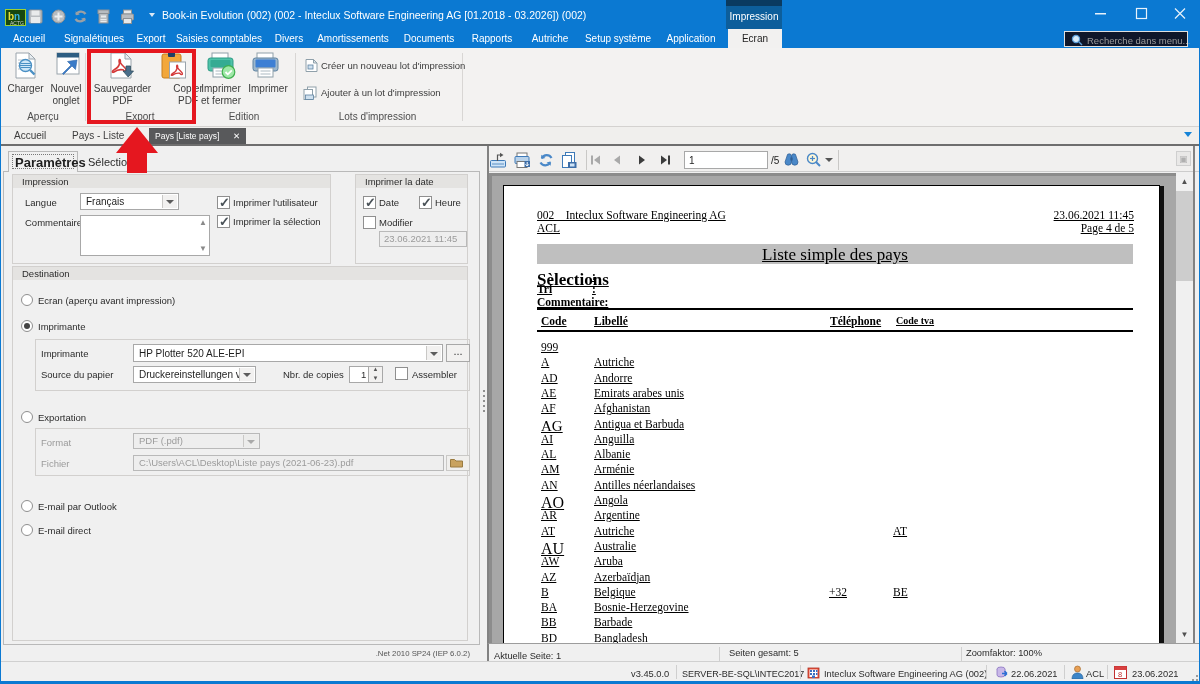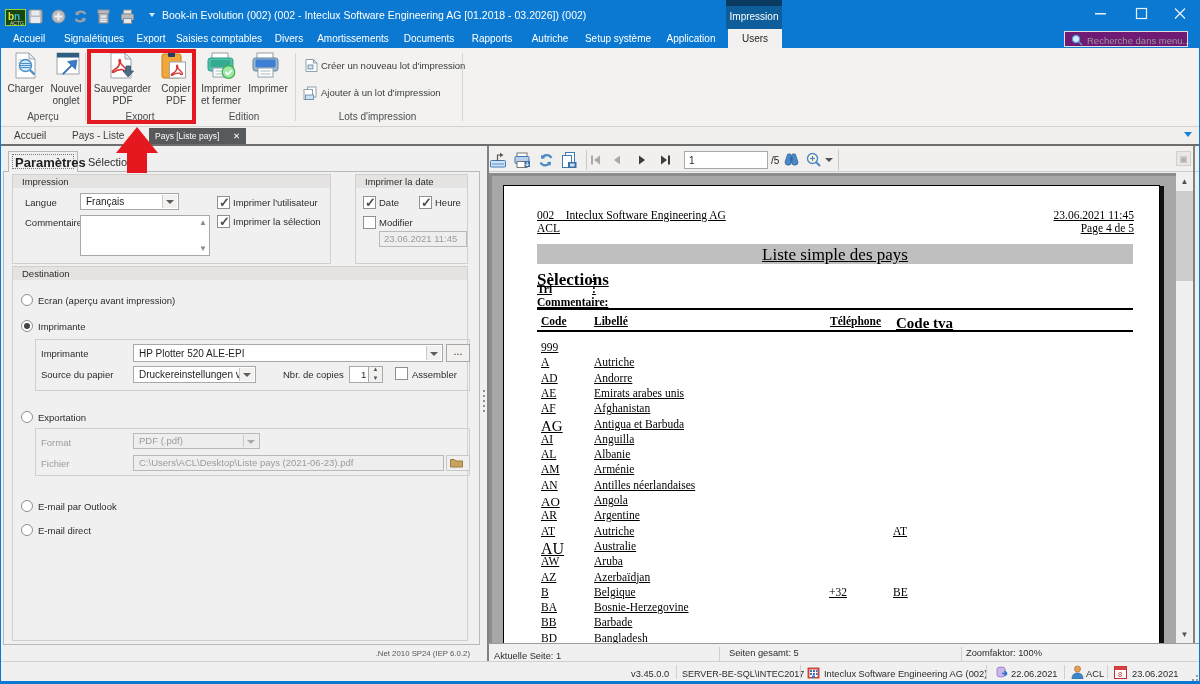--- a/index.html
+++ b/index.html
@@ -51,21 +51,21 @@
 #page { position:absolute; left:503px; top:185px; width:657px; height:470px; background:#fff; border:1px solid #000; }
 #pageshadow { position:absolute; left:1160px; top:186px; width:4px; height:457px; background:#111; }
 .doc { font-family:"Liberation Serif", serif; color:#000; position:absolute; white-space:nowrap;text-decoration:underline; }
 </style>
 </head>
 <body>
 
 <div class="abs" id="titlebar"></div>
 <div class="abs" id="menurow"></div>
 <div class="abs" id="ctxhdr">Impression</div>
-<div class="abs" id="paystab">Users</div>
+<div class="abs" id="paystab">Ecran</div>
 
 <svg class="abs" style="left:5px;top:9px" width="21" height="17">
  <rect x="0" y="0" width="21" height="17" fill="#17470f"></rect>
  <rect x="0.5" y="0.5" width="20" height="16" fill="none" stroke="#9ad135"></rect>
  <text x="3" y="11" font-size="10" font-weight="bold" fill="#e8e03a" font-family="Liberation Sans">b</text>
  <text x="9" y="11" font-size="10" font-weight="bold" fill="#3ab4e0" font-family="Liberation Sans">n</text>
  <text x="5" y="16" font-size="5" fill="#d0d0d0" font-family="Liberation Sans">ACTG</text>
 </svg>
 
 <svg class="abs" style="left:28px;top:9px" width="135" height="16">
@@ -117,21 +117,21 @@
 <div class="mtab" style="left:151px">Export</div>
 <div class="mtab" style="left:219px">Saisies comptables</div>
 <div class="mtab" style="left:289px">Divers</div>
 <div class="mtab" style="left:353px">Amortissements</div>
 <div class="mtab" style="left:429px">Documents</div>
 <div class="mtab" style="left:492px">Rapports</div>
 <div class="mtab" style="left:550px">Autriche</div>
 <div class="mtab" style="left:618px">Setup système</div>
 <div class="mtab" style="left:691px">Application</div>
 
-<div class="abs" style="left:1064px;top:31px;width:124px;height:16px;background:#701a75;border:1px solid #e0e0e0;">
+<div class="abs" style="left:1064px;top:31px;width:124px;height:16px;background:#0f172a;border:1px solid #e0e0e0;">
  <svg width="12" height="12" style="position:absolute;left:6px;top:2px">
   <circle cx="5" cy="5" r="3.6" fill="#d6eaf8" stroke="#5b9bd5" stroke-width="1.2"></circle>
   <line x1="7.8" y1="7.8" x2="11" y2="11" stroke="#5b9bd5" stroke-width="1.4"></line>
  </svg>
  <span style="position:absolute;left:22px;top:3px;color:#9a9a9a;font-size:9.5px;white-space:nowrap;">Recherche dans menu...</span>
 </div>
 
 <div class="abs" id="ribbon"></div>
 <div class="rsep" style="left:85px;top:53px"></div>
 <div class="rsep" style="left:295px;top:53px"></div>
@@ -175,21 +175,21 @@
 <div class="rbtnlbl" style="left:92px;top:83px;width:61px">Sauvegarder<br>PDF</div>
 
 <svg class="abs" style="left:160px;top:51px" width="28" height="29">
  <rect x="2" y="3" width="19" height="24" rx="2" fill="#f2a73a" stroke="#c67f1e"></rect>
  <rect x="8" y="1" width="7" height="5" rx="1" fill="#1f3f66"></rect>
  <rect x="9.5" y="11" width="16" height="16" fill="#fff" stroke="#9aa4ac"></rect>
  <g transform="translate(17,18.5)">
   <path d="M0 -1.2 C-1.2 -5.2 1.2 -5.2 0.6 -2 C2 0.8 4.4 1.6 5.2 3.6 C6 5.6 4 5.6 2.8 3.8 C0.4 3.4 -2.8 4.4 -4.4 5.6 C-6 6.6 -6.4 4.8 -4 3.6 C-2.4 2.8 -0.4 1.2 0 -1.2 Z" fill="none" stroke="#d43a3a" stroke-width="1.4"></path>
  </g>
 </svg>
-<div class="rbtnlbl" style="left:151px;top:83px;width:50px">Copier<br>PDF</div>
+<div class="rbtnlbl" style="left:163px;top:83px;width:50px">Copier<br>PDF</div>
 
 <svg class="abs" style="left:207px;top:52px" width="29" height="28">
  <rect x="5" y="1" width="16" height="7" fill="#fff" stroke="#8fa0aa"></rect>
  <rect x="1" y="6" width="25" height="13" rx="2.5" fill="#4fc2a8" stroke="#2e9b85"></rect>
  <rect x="3.5" y="8" width="20" height="7" rx="1" fill="#35ab93"></rect>
  <rect x="6" y="16" width="15" height="9" fill="#fff" stroke="#8fa0aa"></rect>
  <line x1="8.5" y1="19" x2="18.5" y2="19" stroke="#b9c4cc" stroke-width="1.2"></line>
  <line x1="8.5" y1="22" x2="18.5" y2="22" stroke="#b9c4cc" stroke-width="1.2"></line>
  <circle cx="21.5" cy="20" r="6.3" fill="#9fe8a8" stroke="#3faf4e" stroke-width="1.2"></circle>
  <path d="M18.5 20 L20.8 22.3 L24.8 18.3" fill="none" stroke="#fff" stroke-width="1.8"></path>
@@ -423,21 +423,21 @@
 <div class="doc" style="left:537px;top:244px;width:596px;height:20px;background:#bfbfbf;text-align:center;font-size:17px;line-height:21px">Liste simple des pays</div>
 <div class="doc" style="left:537px;top:270px;font-size:17px;font-weight:bold">Sèlections</div>
 <div class="doc" style="left:592px;top:270px;font-size:11.5px;font-weight:bold">:</div>
 <div class="doc" style="left:537px;top:283px;font-size:11.5px;font-weight:bold">Tri</div>
 <div class="doc" style="left:592px;top:283px;font-size:11.5px;font-weight:bold">:</div>
 <div class="doc" style="left:537px;top:296px;font-size:11.5px;font-weight:bold">Commentaire:</div>
 <div class="doc" style="left:537px;top:308px;width:596px;height:2px;background:#000"></div>
 <div class="doc" style="left:541px;top:315px;font-size:11.5px;font-weight:bold">Code</div>
 <div class="doc" style="left:594px;top:315px;font-size:11.5px;font-weight:bold">Libellé</div>
 <div class="doc" style="left:830px;top:315px;font-size:11.5px;font-weight:bold">Téléphone</div>
-<div class="doc" style="left:896px;top:315px;font-size:15px;font-weight:bold">Code tva</div>
+<div class="doc" style="left:896px;top:315px;font-size:10px;font-weight:bold">Code tva</div>
 <div class="doc" style="left:537px;top:330px;width:596px;height:2px;background:#000"></div>
 <div class="doc" id="rows" style="left:0;top:0;width:1200px;height:684px">
     <div class="doc" style="left:541px;top:341.0px;font-size:11.5px">999</div>
     <div class="doc" style="left:541px;top:356.3px;font-size:11.5px">A</div>
     <div class="doc" style="left:594px;top:356.3px;font-size:11.5px">Autriche</div>
     <div class="doc" style="left:541px;top:371.6px;font-size:11.5px">AD</div>
     <div class="doc" style="left:594px;top:371.6px;font-size:11.5px">Andorre</div>
     <div class="doc" style="left:541px;top:386.9px;font-size:11.5px">AE</div>
     <div class="doc" style="left:594px;top:386.9px;font-size:11.5px">Emirats arabes unis</div>
     <div class="doc" style="left:541px;top:402.2px;font-size:11.5px">AF</div>
@@ -445,21 +445,21 @@
     <div class="doc" style="left:541px;top:417.5px;font-size:15px">AG</div>
     <div class="doc" style="left:594px;top:417.5px;font-size:11.5px">Antigua et Barbuda</div>
     <div class="doc" style="left:541px;top:432.8px;font-size:11.5px">AI</div>
     <div class="doc" style="left:594px;top:432.8px;font-size:11.5px">Anguilla</div>
     <div class="doc" style="left:541px;top:448.1px;font-size:11.5px">AL</div>
     <div class="doc" style="left:594px;top:448.1px;font-size:11.5px">Albanie</div>
     <div class="doc" style="left:541px;top:463.4px;font-size:11.5px">AM</div>
     <div class="doc" style="left:594px;top:463.4px;font-size:11.5px">Arménie</div>
     <div class="doc" style="left:541px;top:478.70000000000005px;font-size:11.5px">AN</div>
     <div class="doc" style="left:594px;top:478.70000000000005px;font-size:11.5px">Antilles néerlandaises</div>
-    <div class="doc" style="left:541px;top:494.0px;font-size:13px">AO</div>
+    <div class="doc" style="left:541px;top:494.0px;font-size:16px">AO</div>
     <div class="doc" style="left:594px;top:494.0px;font-size:11.5px">Angola</div>
     <div class="doc" style="left:541px;top:509.3px;font-size:11.5px">AR</div>
     <div class="doc" style="left:594px;top:509.3px;font-size:11.5px">Argentine</div>
     <div class="doc" style="left:541px;top:524.6px;font-size:11.5px">AT</div>
     <div class="doc" style="left:594px;top:524.6px;font-size:11.5px">Autriche</div>
     <div class="doc" style="left:893px;top:524.6px;font-size:11.5px">AT</div>
     <div class="doc" style="left:541px;top:539.9px;font-size:16px">AU</div>
     <div class="doc" style="left:594px;top:539.9px;font-size:11.5px">Australie</div>
     <div class="doc" style="left:541px;top:555.2px;font-size:11.5px">AW</div>
     <div class="doc" style="left:594px;top:555.2px;font-size:11.5px">Aruba</div>

